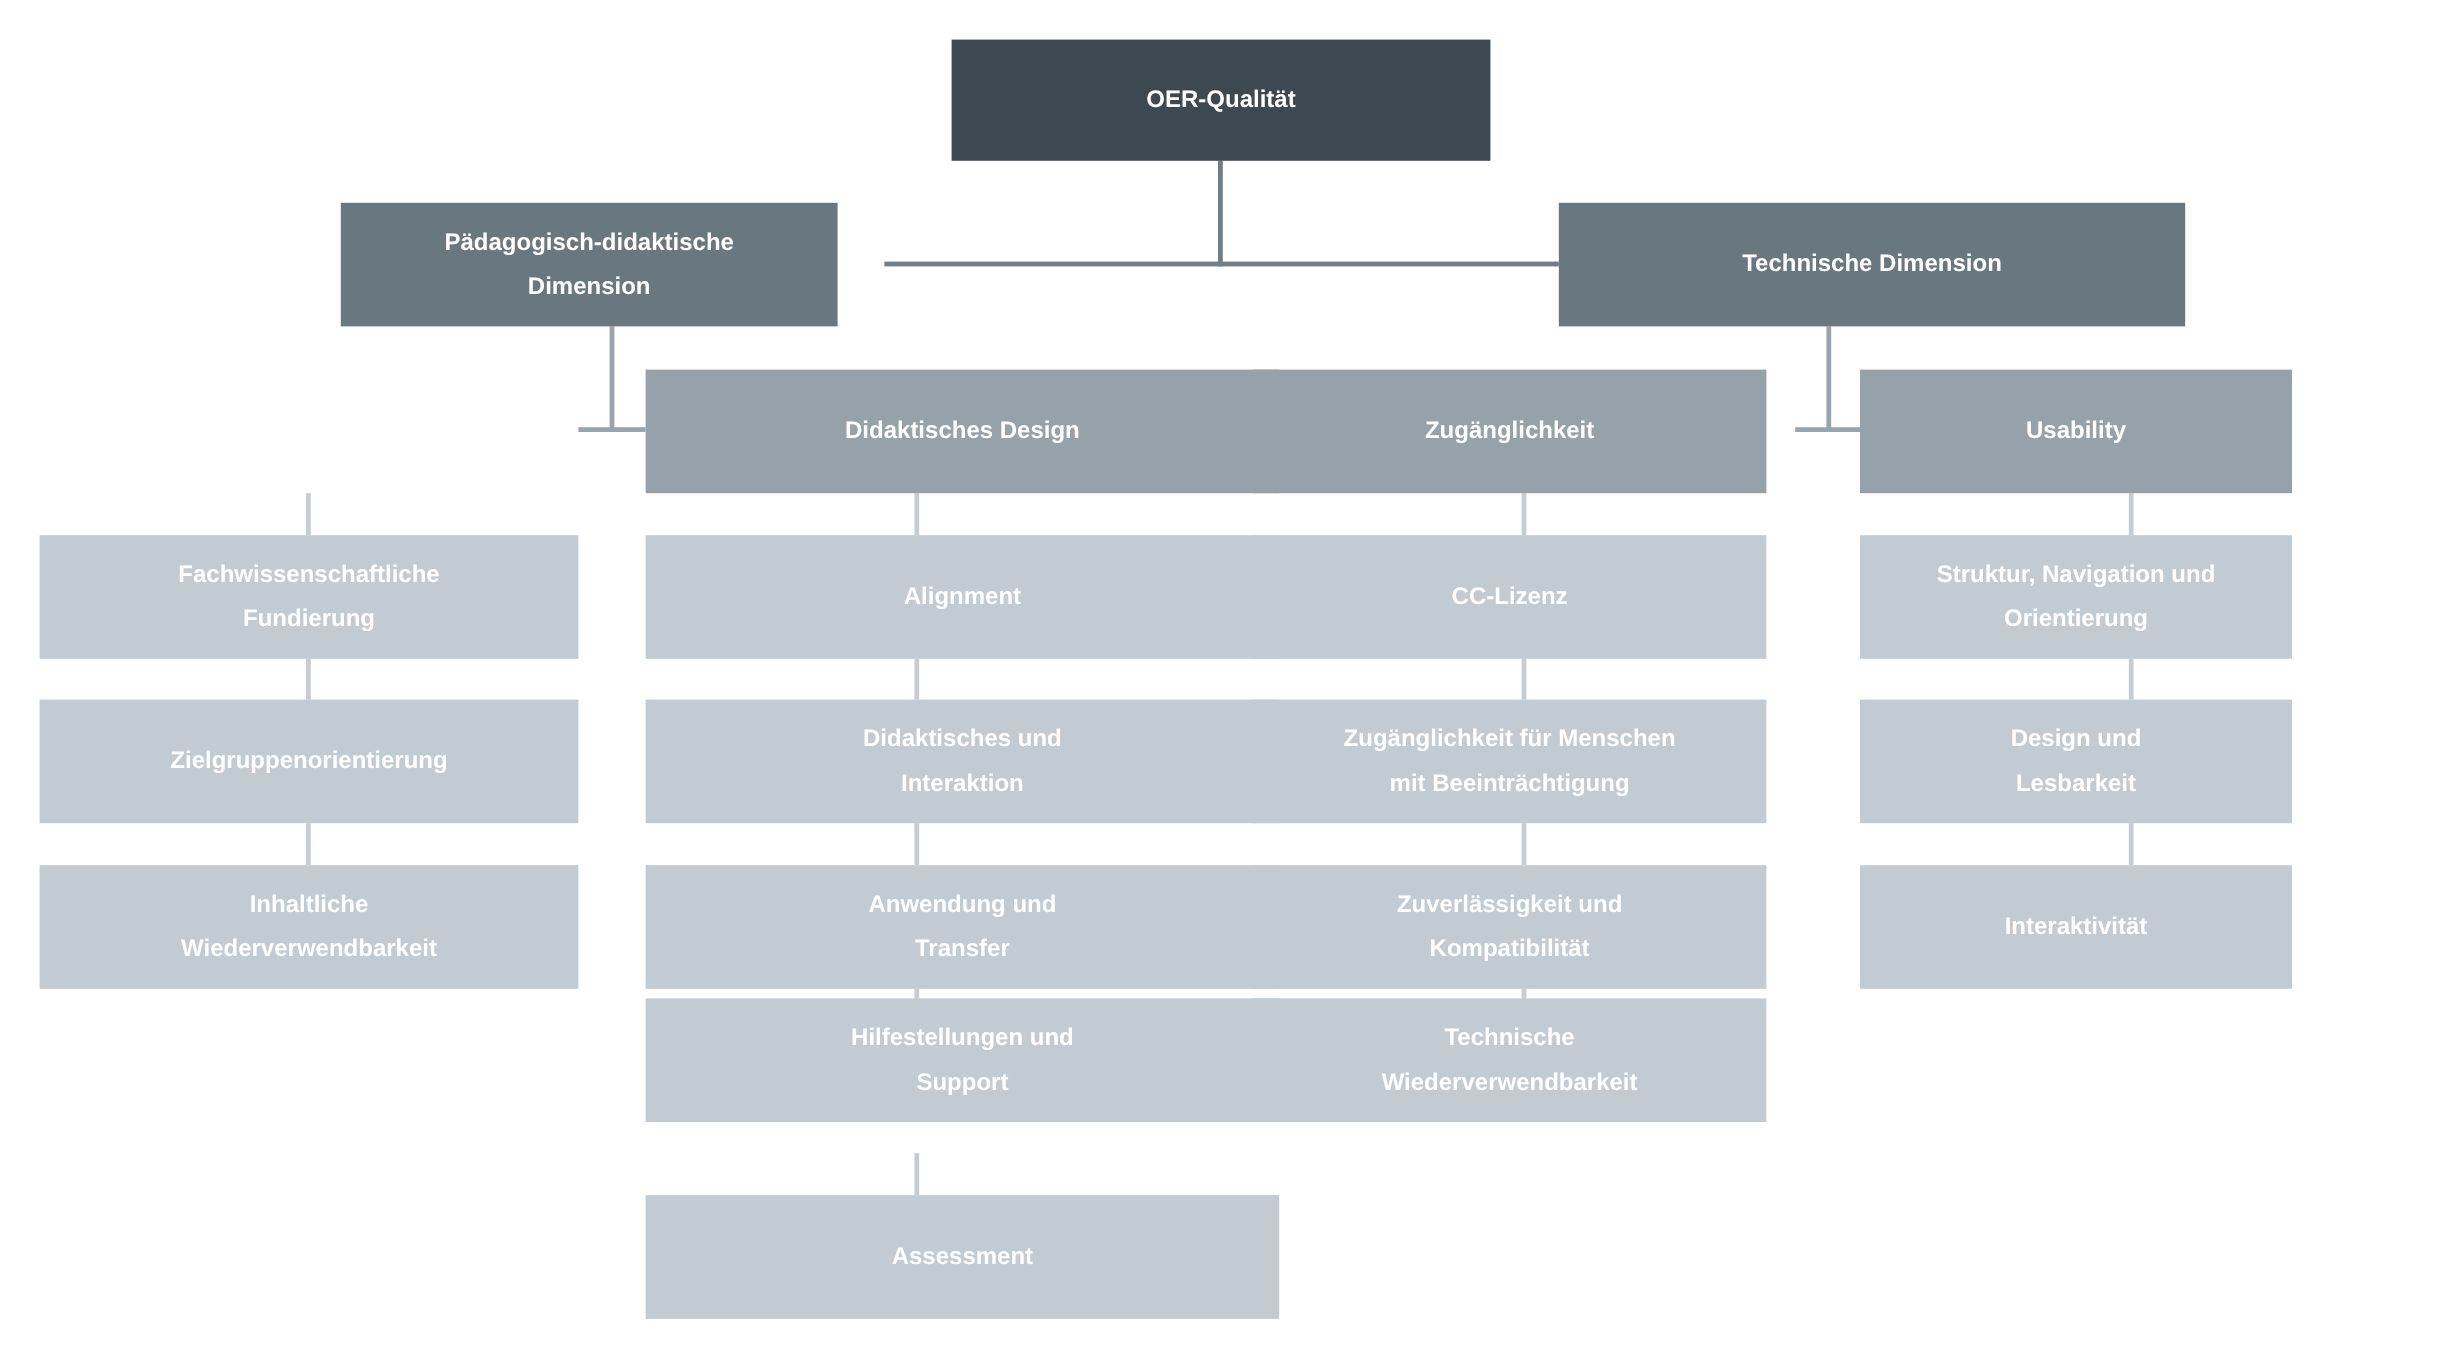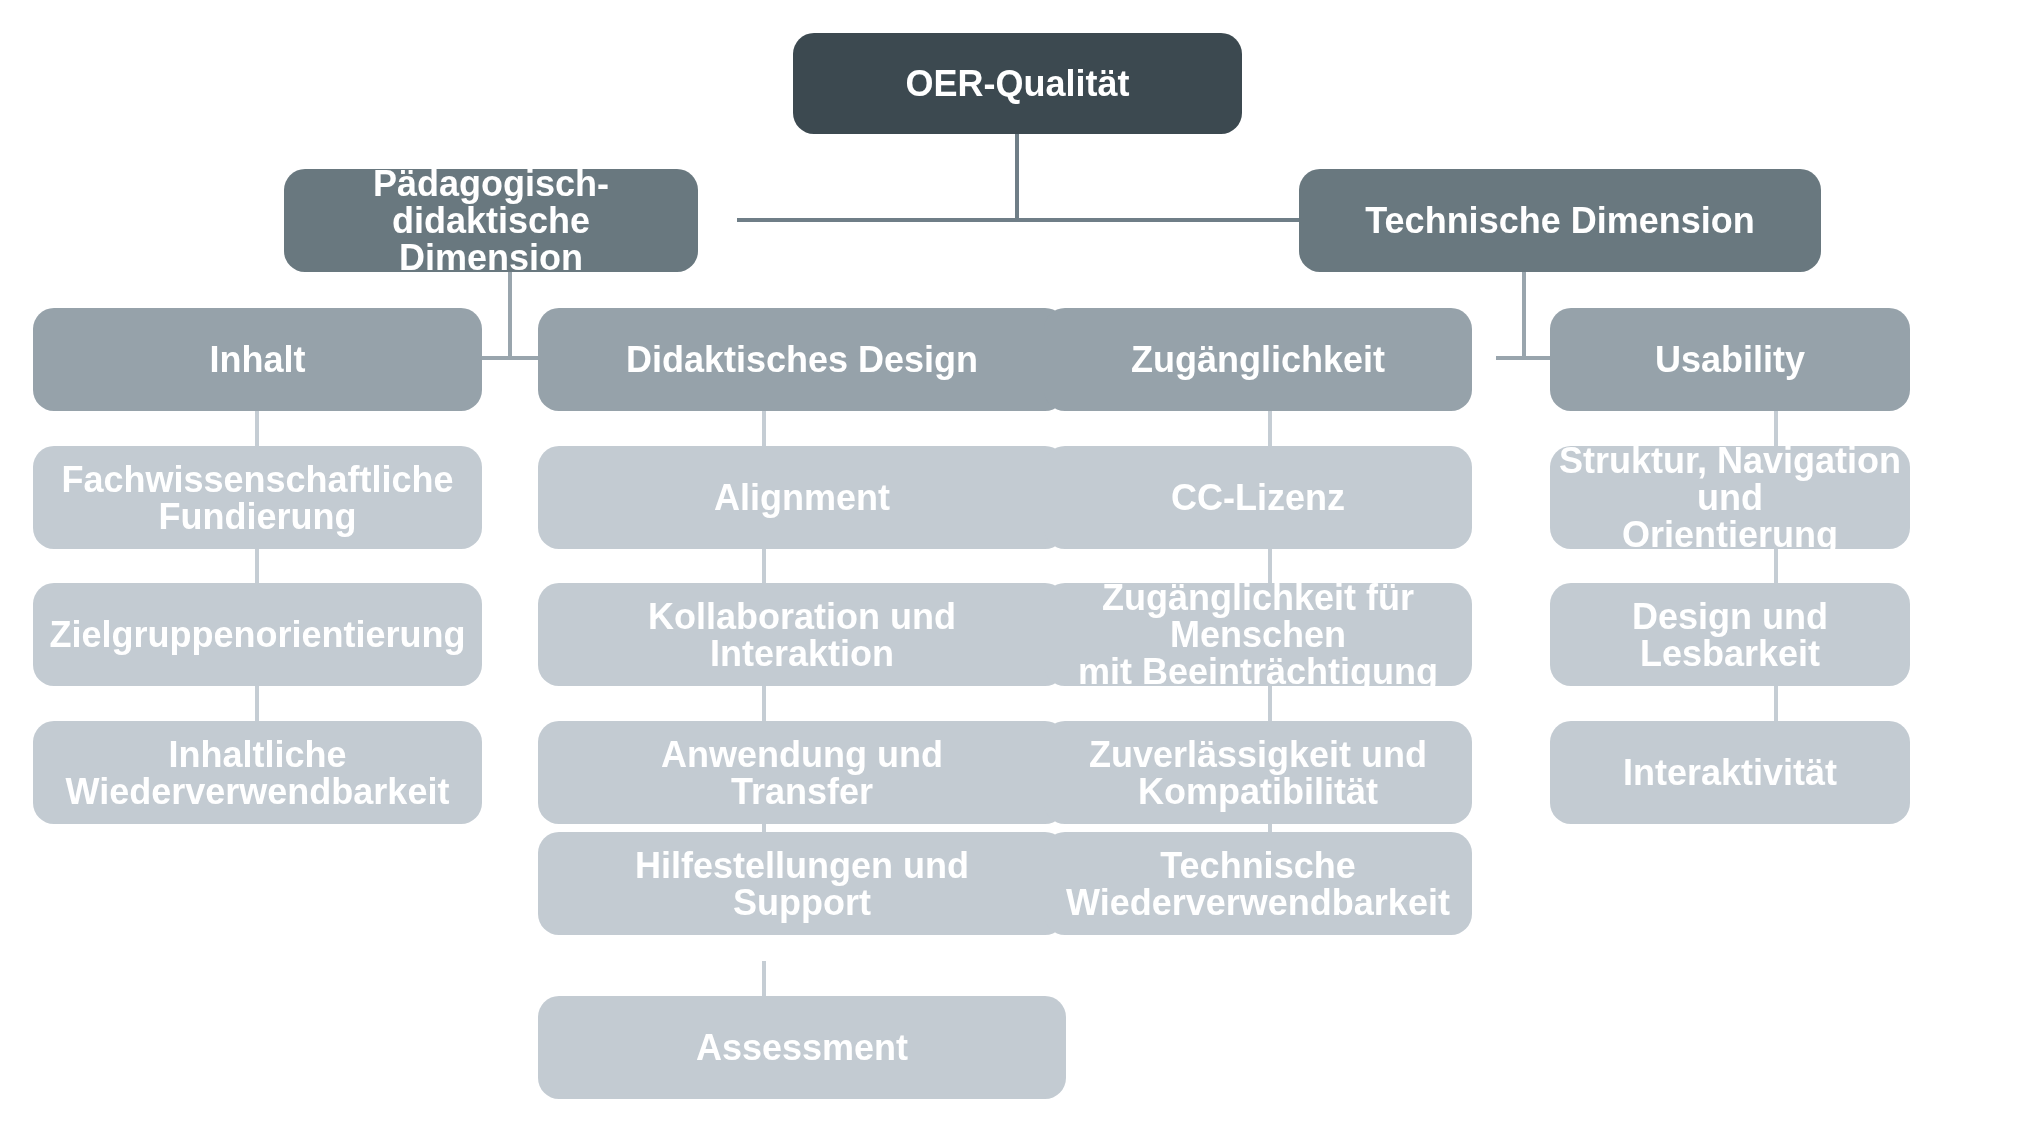--- a/index.html
+++ b/index.html
@@ -10,22 +10,22 @@
   
   .line{position:absolute;}
   .h{height:4px;}
   .v{width:4px;}
   .l1{background:var(--connector-level1,#6F7E87);}
   .l2{background:var(--connector-level2,#99A5AD);}
   .l3{background:var(--connector-level3,#C5CDD4);}
 
   
   .box{position:absolute;display:flex;align-items:center;justify-content:center;
-       text-align:center;color:var(--text,#ffffff);font-weight:700;font-size:36px;
-       line-height:37px;white-space:pre-line;padding:17px 2px;box-sizing:border-box;height:103px;border-radius:21px;}
+       text-align:center;color:var(--text,#ffffff);font-weight:700;font-size:20px;
+       line-height:37px;white-space:pre-line;padding:17px 2px;box-sizing:border-box;height:103px;}
   .root{left:793px;top:33px;width:449px;height:101px;background:var(--root-box,#3C4950);}
   .dim1{left:284px;top:169px;width:414px;background:var(--dimension-box,#69787F);}
   .dim2{left:1299px;top:169px;width:522px;background:var(--dimension-box,#69787F);}
   .head{background:var(--header-box,#96A2AA);}
   .item{background:var(--item-box,#C3CBD2);}
 
   
   .c1{left:33px;width:449px;}
   .c2{left:538px;width:528px;}
   .c3{left:1044px;width:428px;}
@@ -70,30 +70,29 @@
   <div class="line v l3" style="left:1774px;top:411px;height:35px;"></div>
   <div class="line v l3" style="left:1774px;top:549px;height:34px;"></div>
   <div class="line v l3" style="left:1774px;top:686px;height:35px;"></div>
 
   <div class="box root">OER-Qualität</div>
 
   <div class="box dim1">Pädagogisch-didaktische
 Dimension</div>
   <div class="box dim2">Technische Dimension</div>
 
-  <div class="box head c1 rh">Inhalt</div>
   <div class="box item c1 r1">Fachwissenschaftliche
 Fundierung</div>
   <div class="box item c1 r2">Zielgruppenorientierung</div>
   <div class="box item c1 r3">Inhaltliche
 Wiederverwendbarkeit</div>
 
   <div class="box head c2 rh">Didaktisches Design</div>
   <div class="box item c2 r1">Alignment</div>
-  <div class="box item c2 r2">Kollaboration und
+  <div class="box item c2 r2">Didaktisches und
 Interaktion</div>
   <div class="box item c2 r3">Anwendung und
 Transfer</div>
   <div class="box item c2 r4">Hilfestellungen und
 Support</div>
   <div class="box item c2 r5">Assessment</div>
 
   <div class="box head c3 rh">Zugänglichkeit</div>
   <div class="box item c3 r1">CC-Lizenz</div>
   <div class="box item c3 r2">Zugänglichkeit für Menschen

